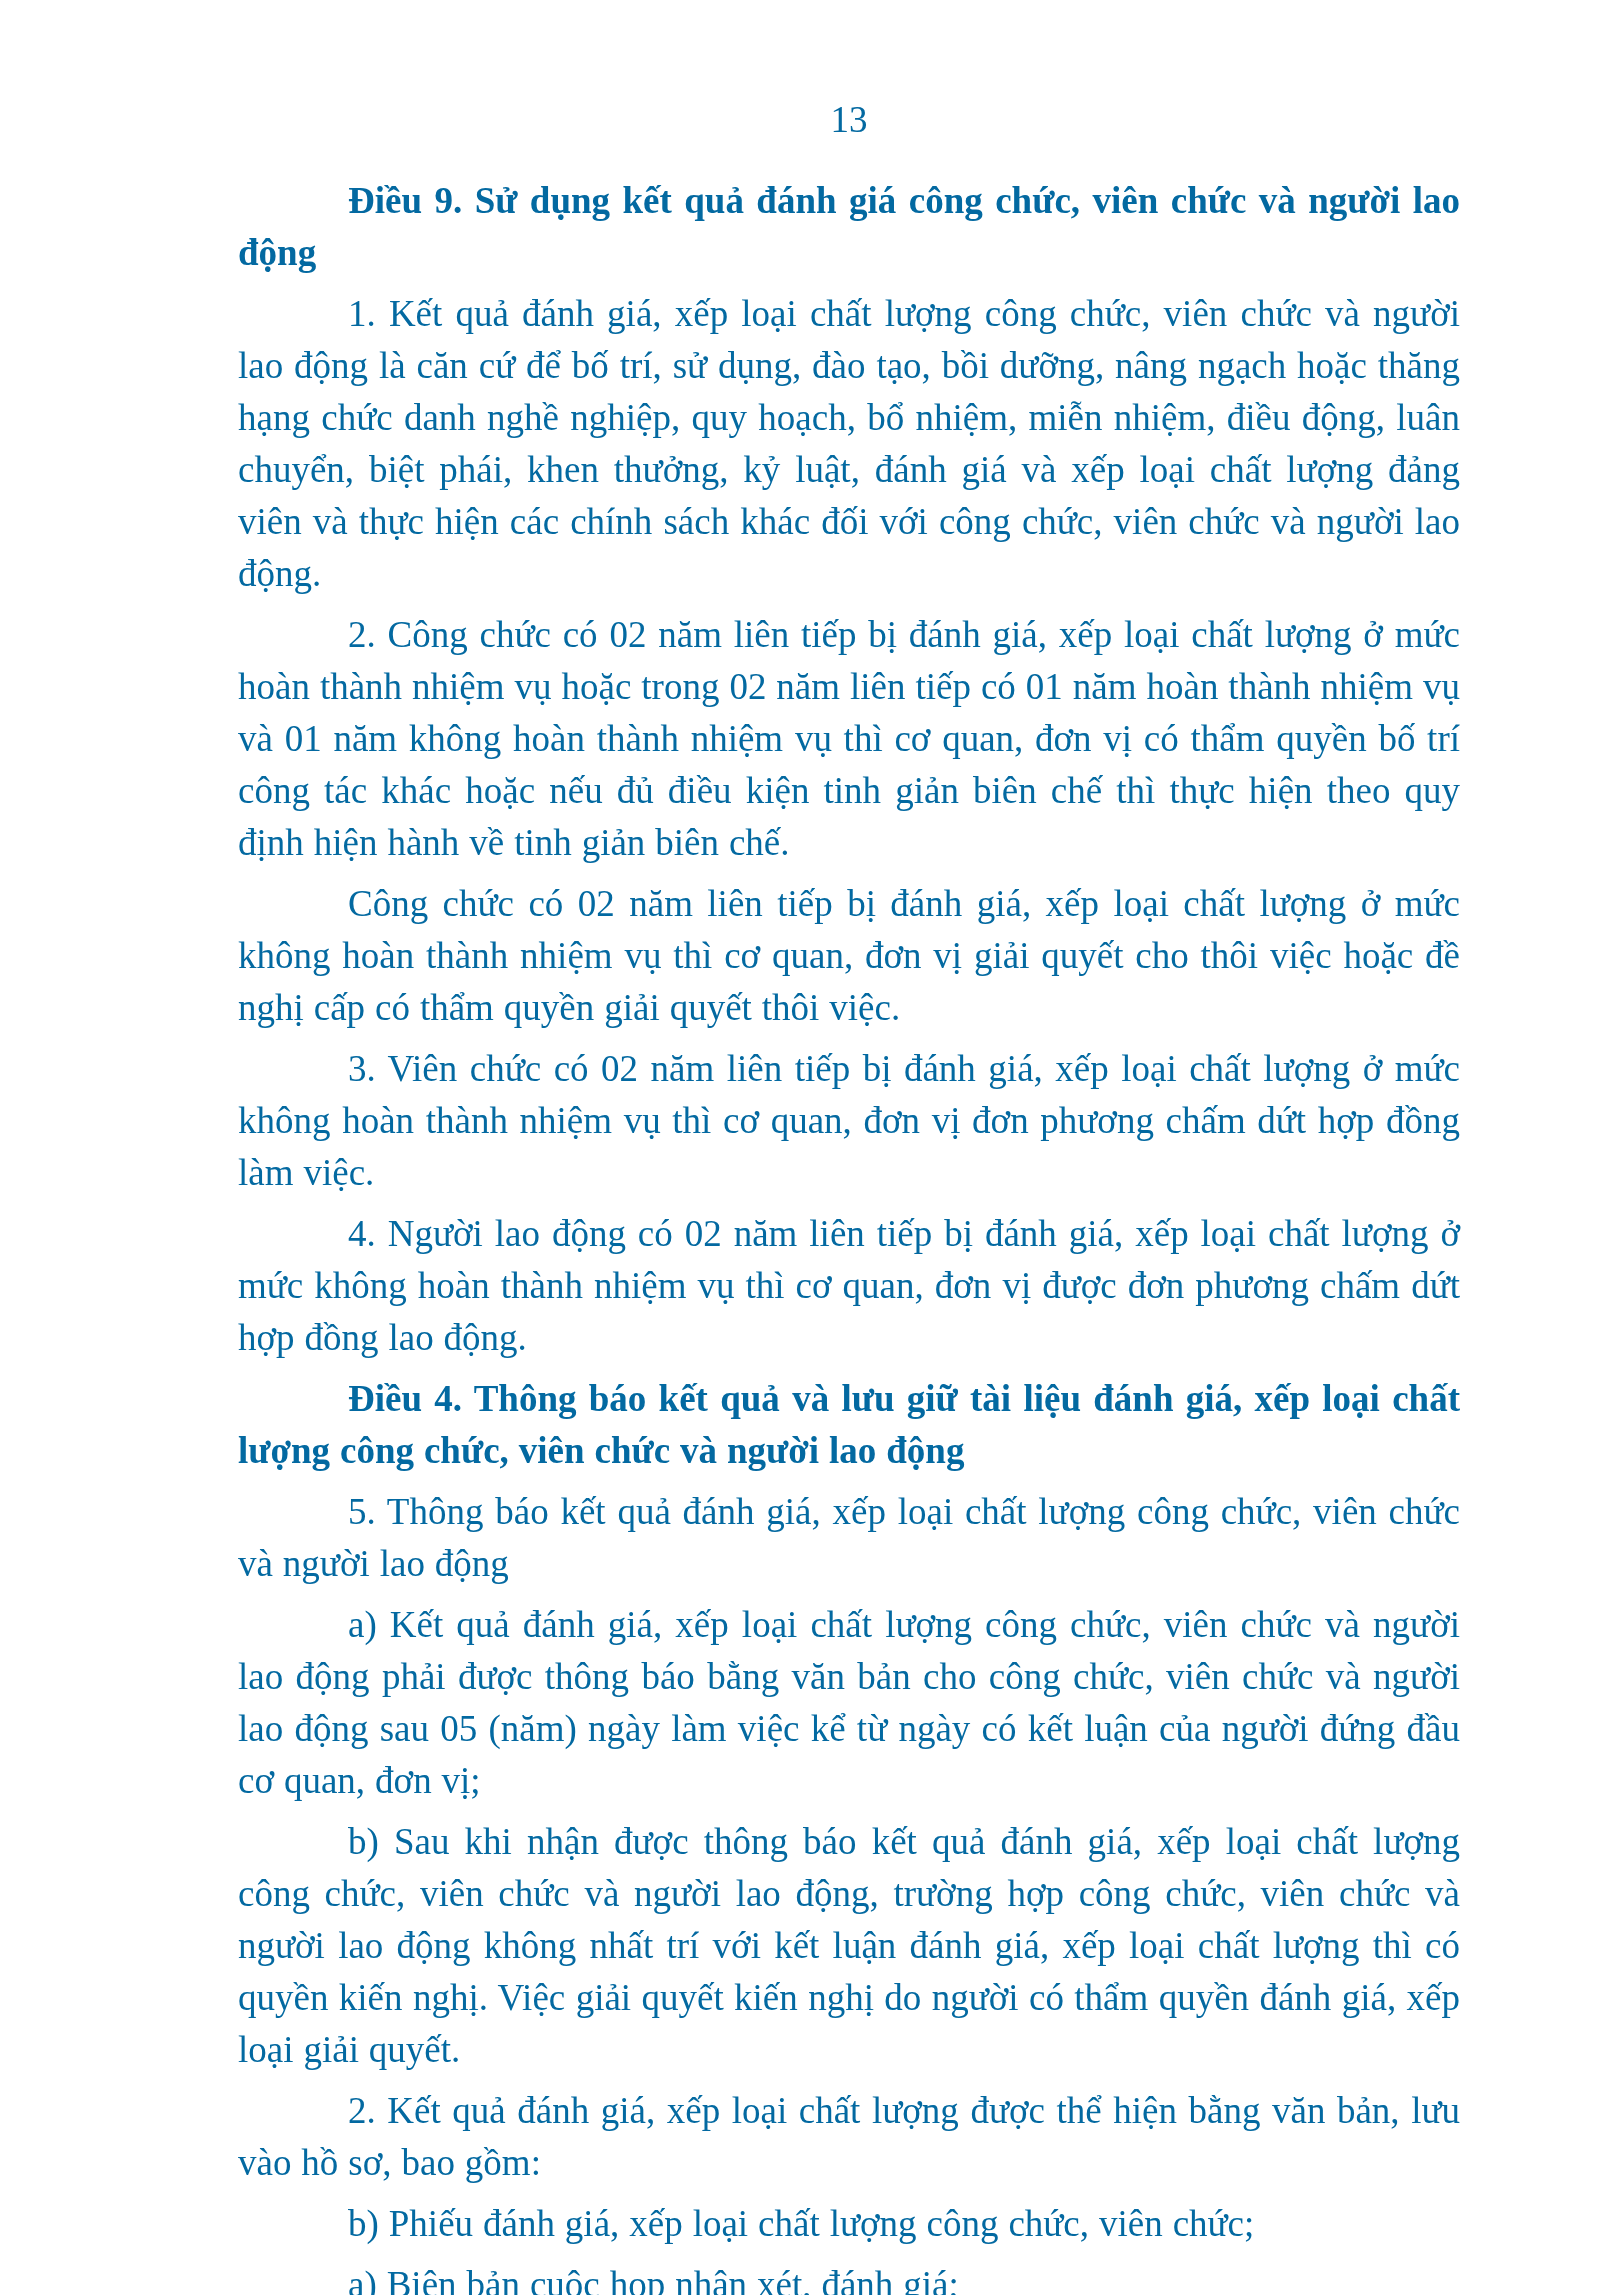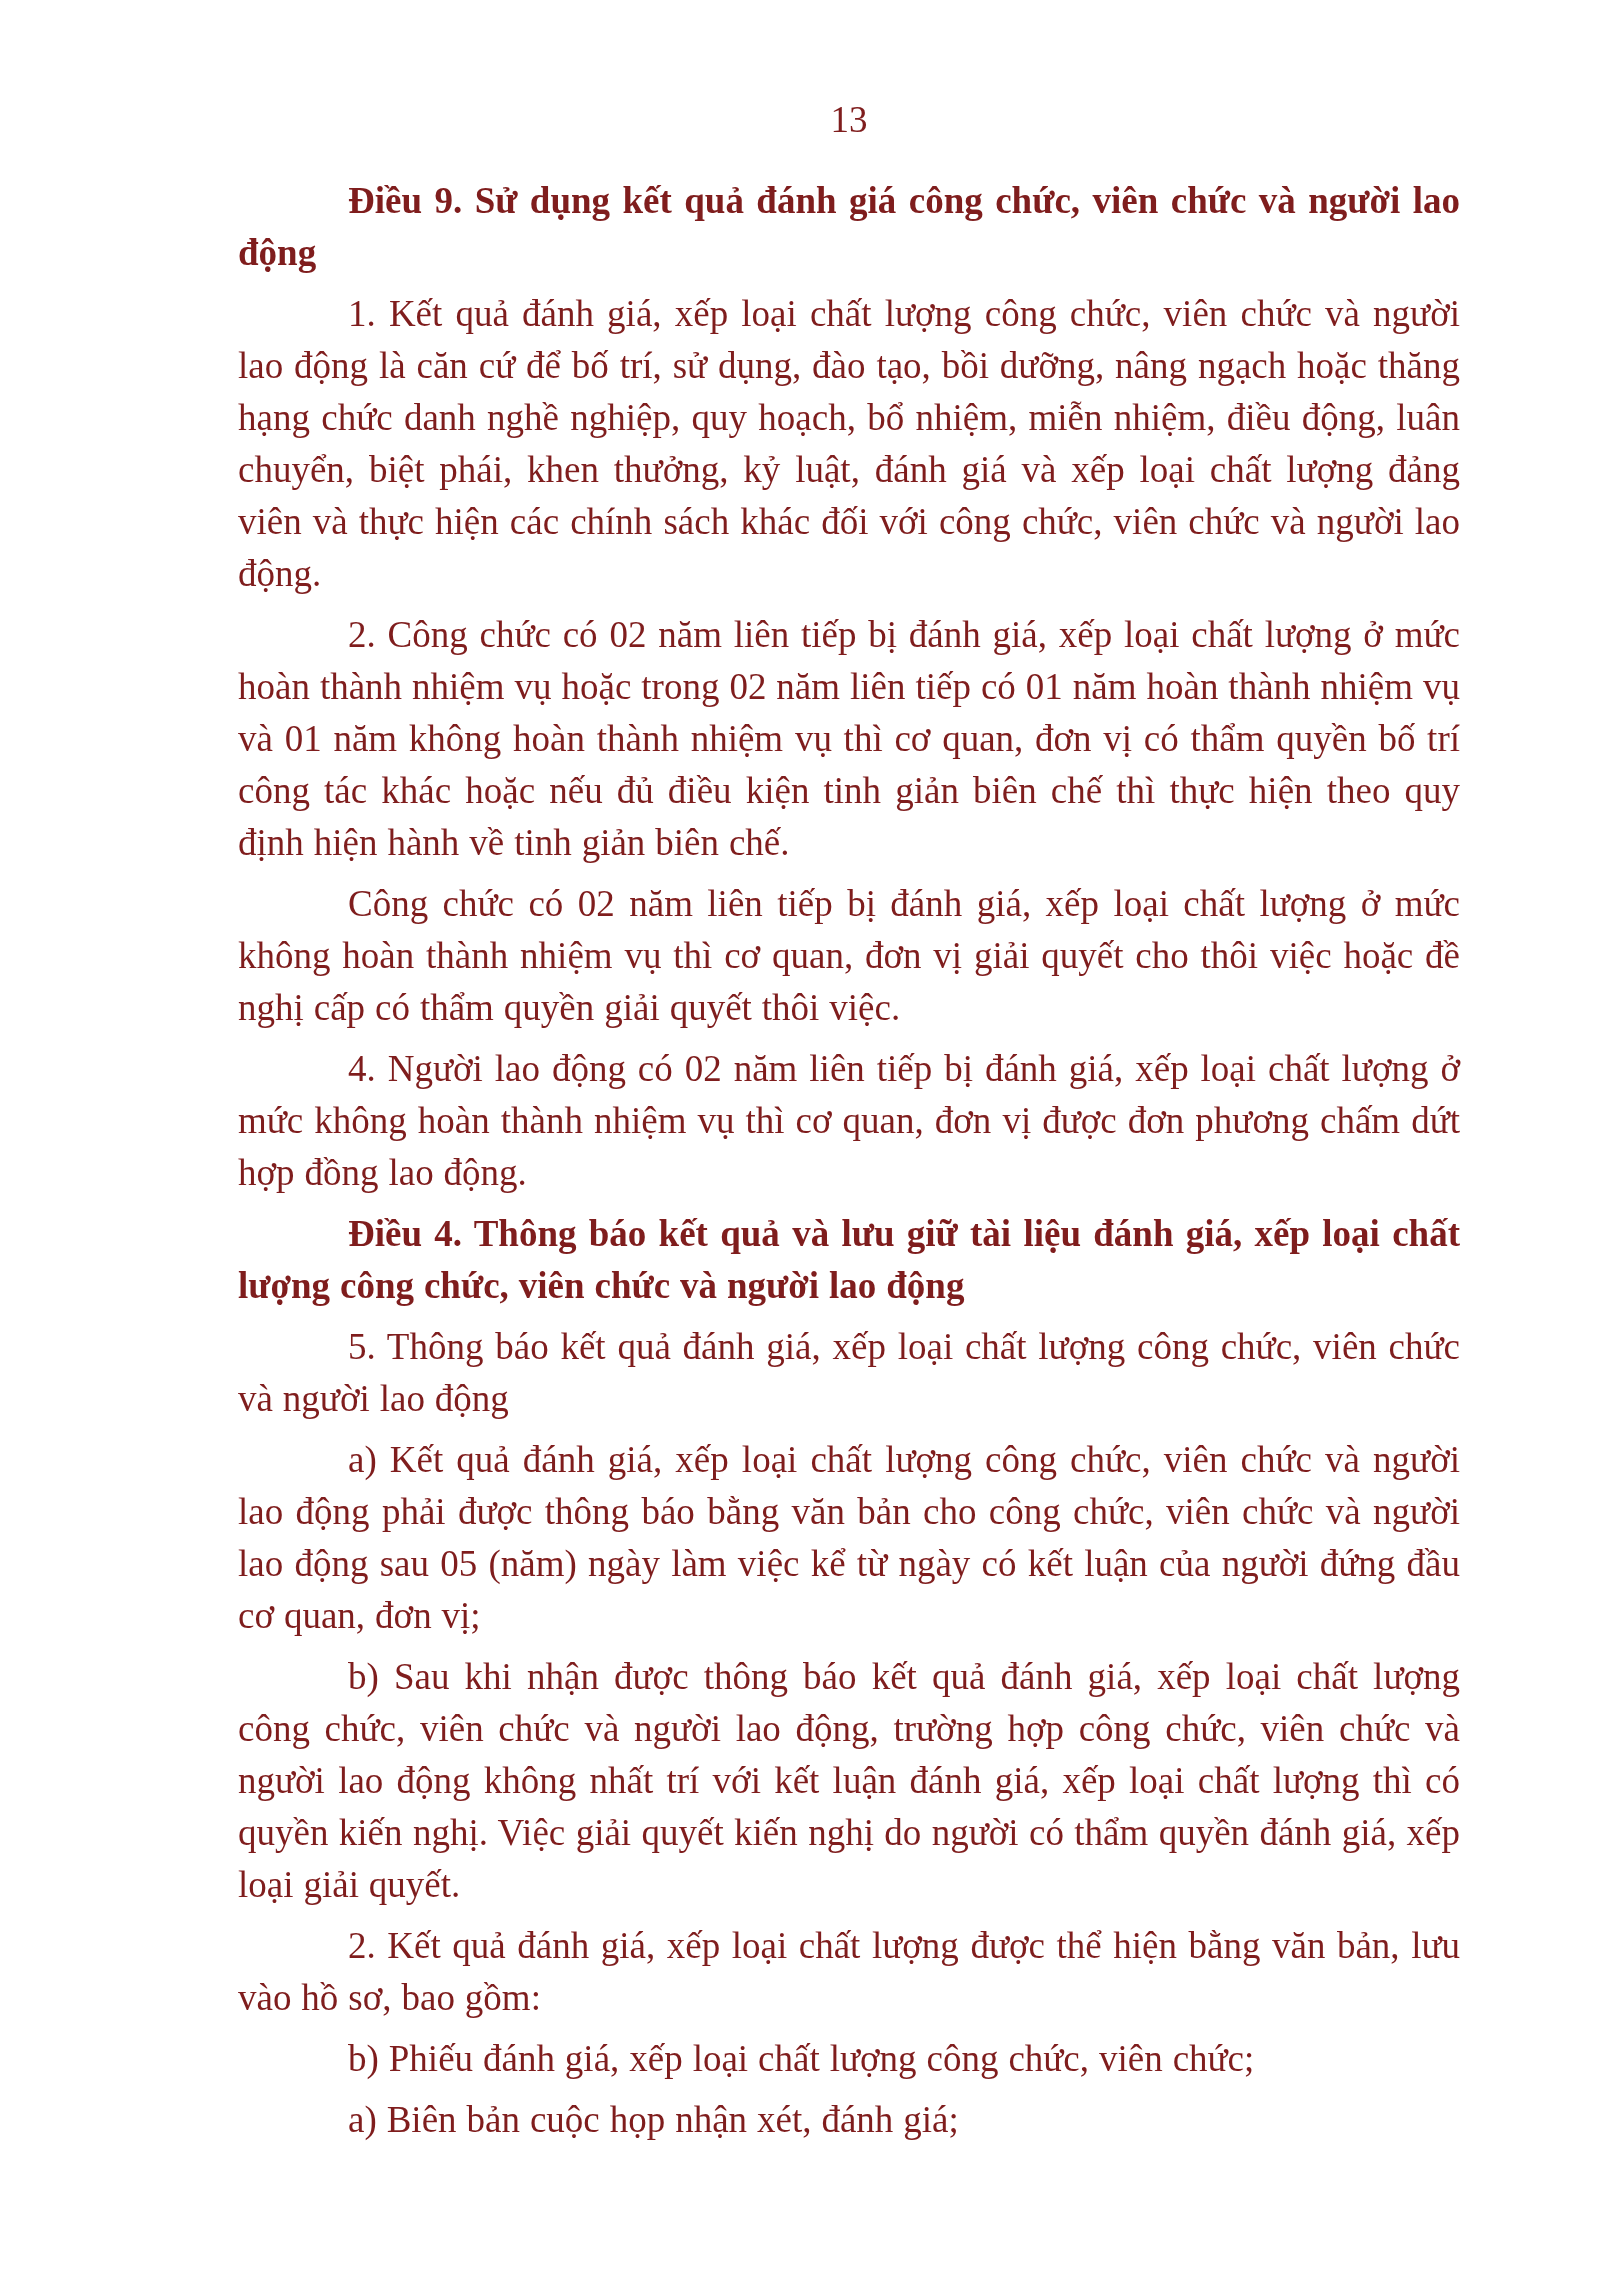--- a/index.html
+++ b/index.html
@@ -10,21 +10,21 @@
   body {
     width: 1623px;
     height: 2295px;
     overflow: hidden;
   }
   .page {
     position: relative;
     width: 1623px;
     height: 2295px;
     background: #ffffff;
-    color: #7f1d1d;
+    color: #0369a1;
     font-family: "Liberation Serif", "DejaVu Serif", serif;
     font-size: 37px;
   }
   .content {
     position: absolute;
     left: 229px;
     top: 94px;
     width: 1240px;
   }
   .page-number {
@@ -48,20 +48,21 @@
 <body>
 
 <div class="page">
   <div class="content">
     <div class="page-number">13</div>
     <div id="doc-body">
         <p class="block heading">Điều 9. Sử dụng kết quả đánh giá công chức, viên chức và người lao động</p>
         <p class="block paragraph">1. Kết quả đánh giá, xếp loại chất lượng công chức, viên chức và người lao động là căn cứ để bố trí, sử dụng, đào tạo, bồi dưỡng, nâng ngạch hoặc thăng hạng chức danh nghề nghiệp, quy hoạch, bổ nhiệm, miễn nhiệm, điều động, luân chuyển, biệt phái, khen thưởng, kỷ luật, đánh giá và xếp loại chất lượng đảng viên và thực hiện các chính sách khác đối với công chức, viên chức và người lao động.</p>
         <p class="block paragraph">2. Công chức có 02 năm liên tiếp bị đánh giá, xếp loại chất lượng ở mức hoàn thành nhiệm vụ hoặc trong 02 năm liên tiếp có 01 năm hoàn thành nhiệm vụ và 01 năm không hoàn thành nhiệm vụ thì cơ quan, đơn vị có thẩm quyền bố trí công tác khác hoặc nếu đủ điều kiện tinh giản biên chế thì thực hiện theo quy định hiện hành về tinh giản biên chế.</p>
         <p class="block paragraph">Công chức có 02 năm liên tiếp bị đánh giá, xếp loại chất lượng ở mức không hoàn thành nhiệm vụ thì cơ quan, đơn vị giải quyết cho thôi việc hoặc đề nghị cấp có thẩm quyền giải quyết thôi việc.</p>
+        <p class="block paragraph">3. Viên chức có 02 năm liên tiếp bị đánh giá, xếp loại chất lượng ở mức không hoàn thành nhiệm vụ thì cơ quan, đơn vị đơn phương chấm dứt hợp đồng làm việc.</p>
         <p class="block paragraph">4. Người lao động có 02 năm liên tiếp bị đánh giá, xếp loại chất lượng ở mức không hoàn thành nhiệm vụ thì cơ quan, đơn vị được đơn phương chấm dứt hợp đồng lao động.</p>
         <p class="block heading">Điều 4. Thông báo kết quả và lưu giữ tài liệu đánh giá, xếp loại chất lượng công chức, viên chức và người lao động</p>
         <p class="block paragraph">5. Thông báo kết quả đánh giá, xếp loại chất lượng công chức, viên chức và người lao động</p>
         <p class="block paragraph">a) Kết quả đánh giá, xếp loại chất lượng công chức, viên chức và người lao động phải được thông báo bằng văn bản cho công chức, viên chức và người lao động sau 05 (năm) ngày làm việc kể từ ngày có kết luận của người đứng đầu cơ quan, đơn vị;</p>
         <p class="block paragraph">b) Sau khi nhận được thông báo kết quả đánh giá, xếp loại chất lượng công chức, viên chức và người lao động, trường hợp công chức, viên chức và người lao động không nhất trí với kết luận đánh giá, xếp loại chất lượng thì có quyền kiến nghị. Việc giải quyết kiến nghị do người có thẩm quyền đánh giá, xếp loại giải quyết.</p>
         <p class="block paragraph">2. Kết quả đánh giá, xếp loại chất lượng được thể hiện bằng văn bản, lưu vào hồ sơ, bao gồm:</p>
         <p class="block paragraph">b) Phiếu đánh giá, xếp loại chất lượng công chức, viên chức;</p>
         <p class="block paragraph">a) Biên bản cuộc họp nhận xét, đánh giá;</p>
       </div>
   </div>

